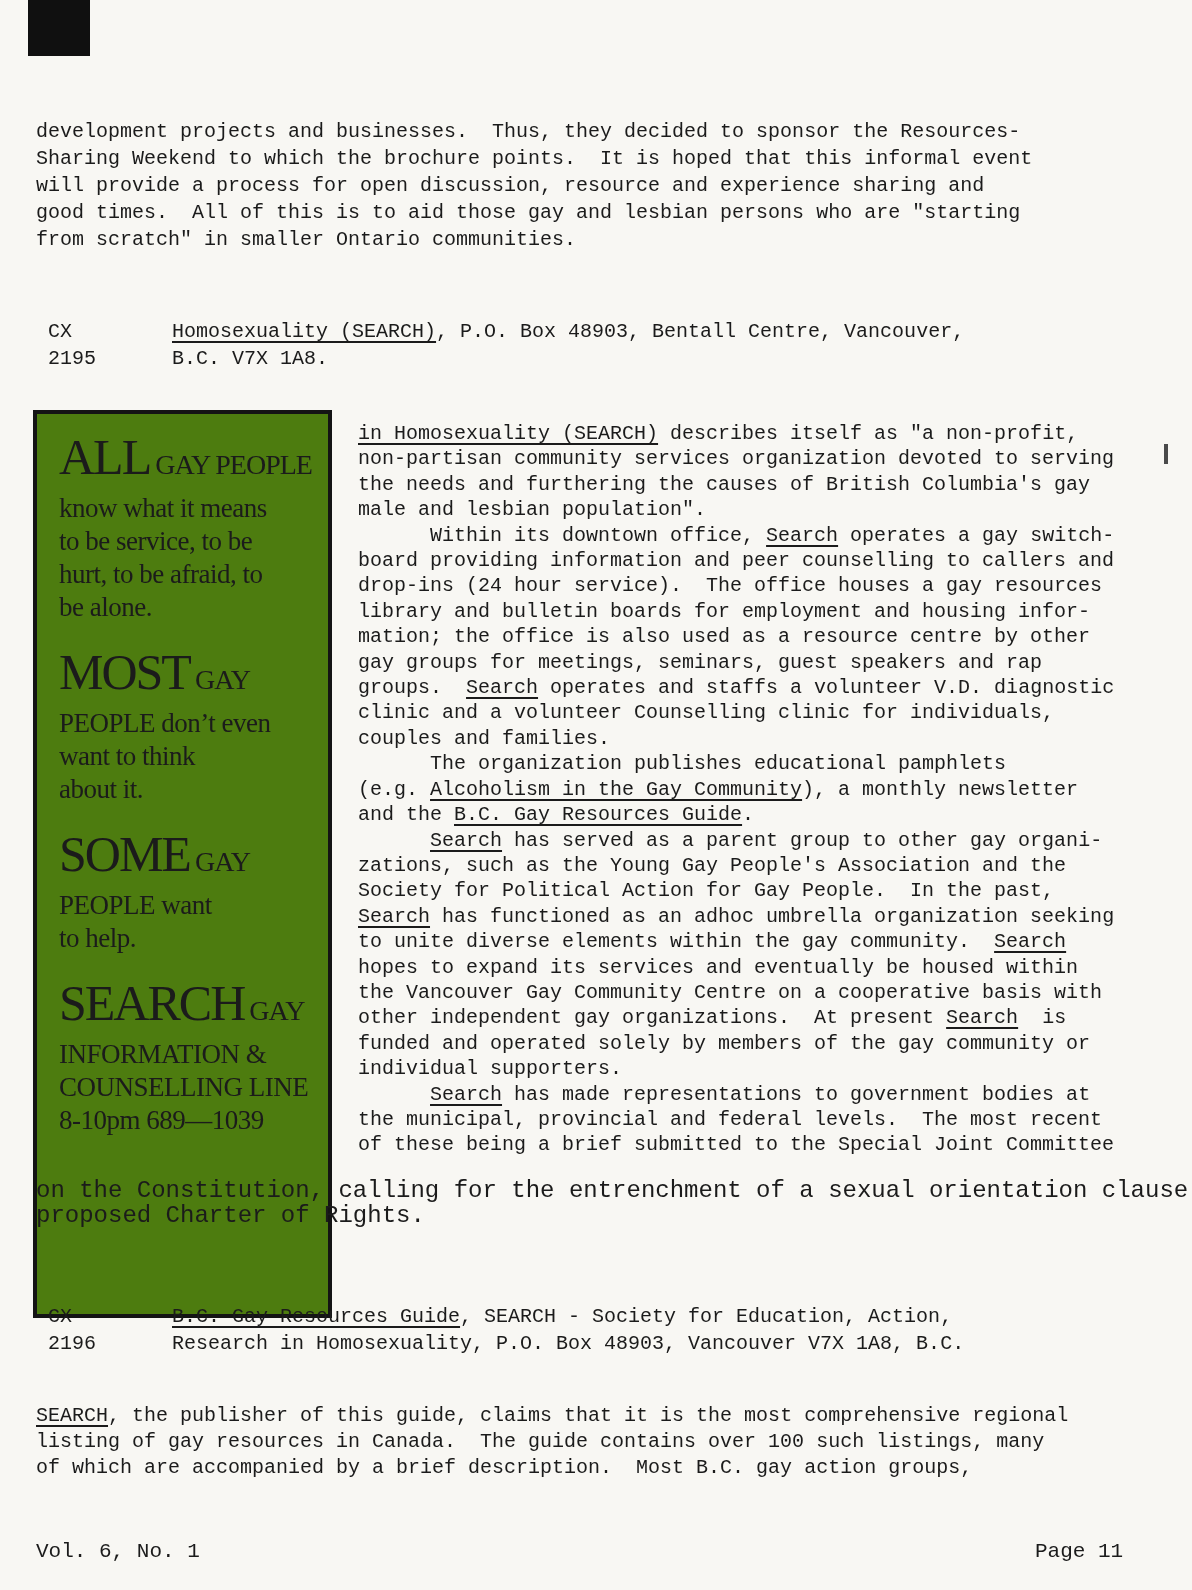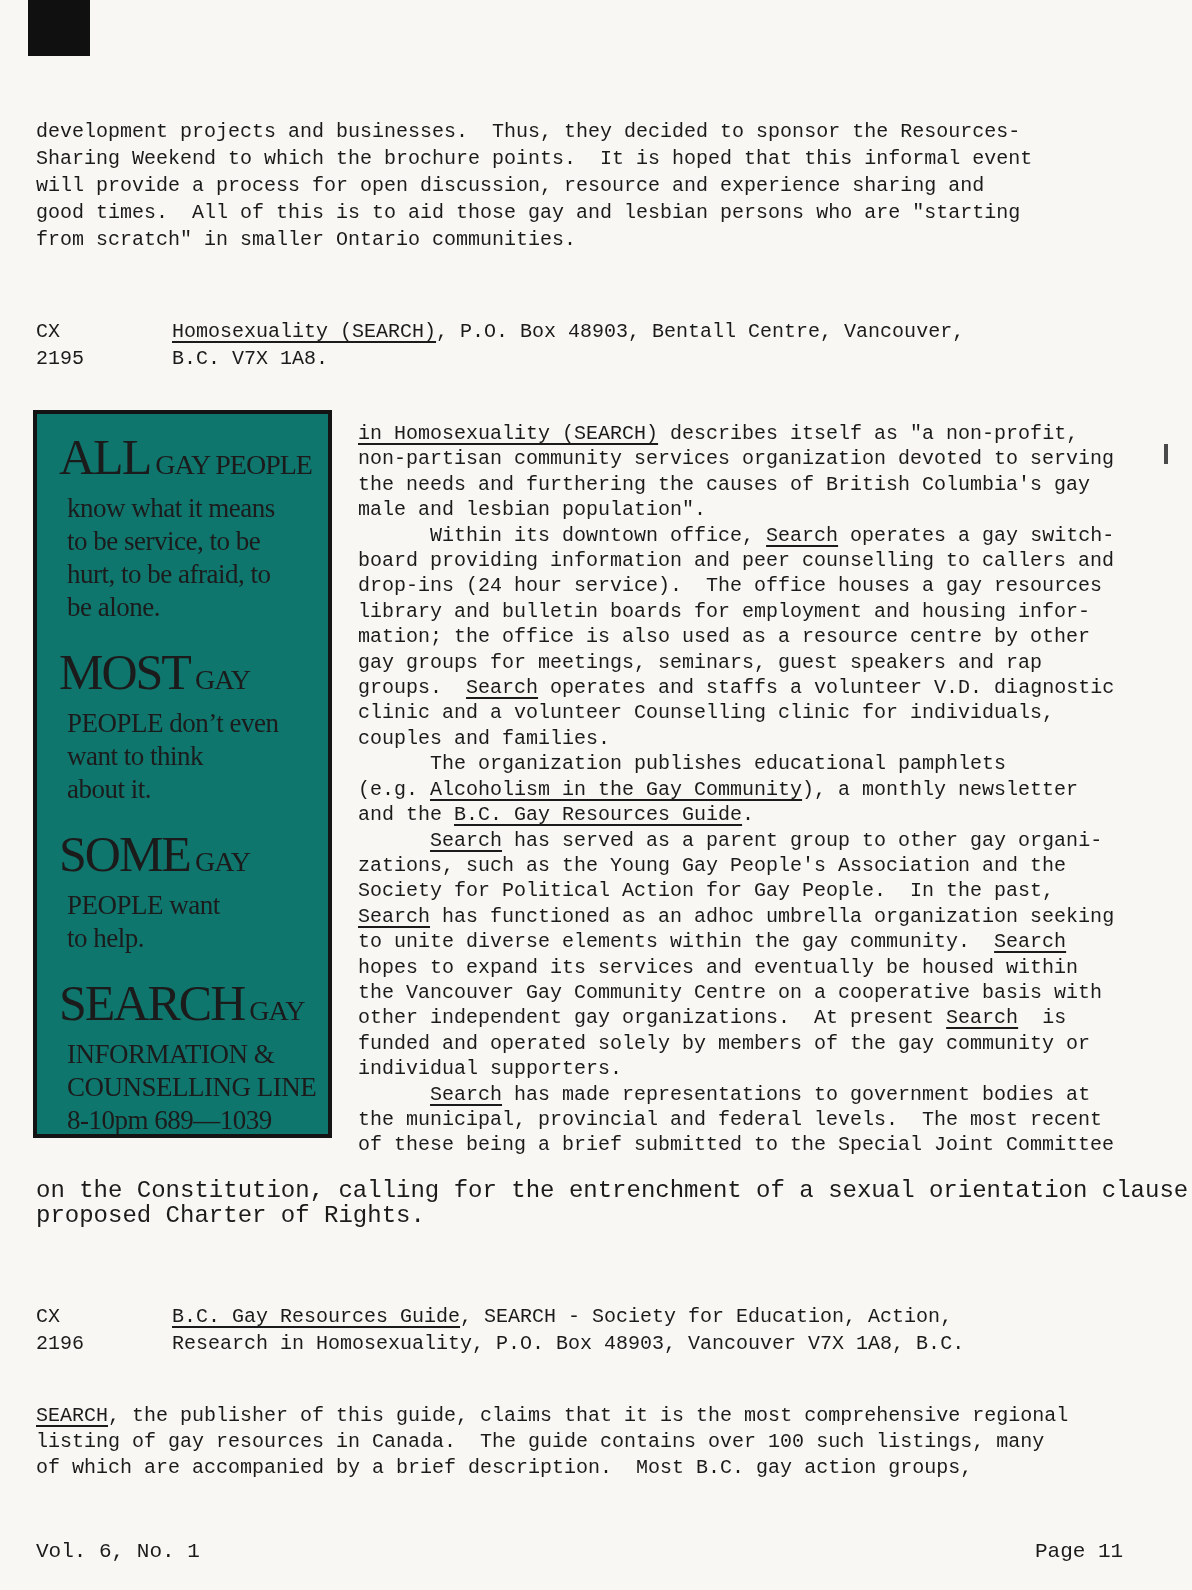--- a/index.html
+++ b/index.html
@@ -15,33 +15,33 @@
   .u{text-decoration:underline;text-decoration-thickness:2px;text-underline-offset:4px;}
 
   .corner-mark{position:absolute;left:28px;top:0;width:62px;height:56px;background:#101010;}
   .margin-tick{position:absolute;left:1164px;top:444px;width:4px;height:20px;background:#4a4a4a;}
 
   .intro{position:absolute;left:36px;top:118px;font-size:20px;line-height:27px;}
 
   .citation{position:absolute;font-size:20px;line-height:27px;}
   .cit-1{left:0;top:318px;}
   .cit-2{left:0;top:1303px;}
-  .cit-label{position:absolute;left:36px;top:0;}
+  .cit-label{position:absolute;left:48px;top:0;}
   .cit-text{position:absolute;left:172px;top:0;width:980px;}
 
   .ad-box{
-    position:absolute;left:33px;top:410px;width:299px;height:728px;
-    border:4px solid #141414;background:#0f766e;box-sizing:border-box;
+    position:absolute;left:33px;top:410px;width:299px;height:908px;
+    border:4px solid #141414;background:#4d7c0f;box-sizing:border-box;
     padding:16px 6px 0 22px;overflow:hidden;
     font-family:"Liberation Serif","DejaVu Serif",serif;
   }
   .ad-block{margin-bottom:21px;}
   .ad-head{font-size:50px;line-height:54px;letter-spacing:-2px;white-space:nowrap;font-weight:500;}
   .ad-head .small{font-size:28px;letter-spacing:-1px;margin-left:5px;}
-  .ad-line{font-size:27px;line-height:33px;letter-spacing:-0.5px;margin-left:8px;}
+  .ad-line{font-size:27px;line-height:33px;letter-spacing:-0.5px;}
 
   .body-col{position:absolute;left:358px;top:421px;width:790px;font-size:20px;line-height:25.4px;}
   .cont{position:absolute;left:36px;top:1178px;font-size:24px;line-height:25.4px;}
   .closing{position:absolute;left:36px;top:1403px;font-size:20px;line-height:26px;}
 
   .footer{position:absolute;left:0;top:1540px;width:1192px;font-size:21px;}
   .footer .left{position:absolute;left:36px;}
   .footer .right{position:absolute;left:1035px;}
 </style>
 </head>

